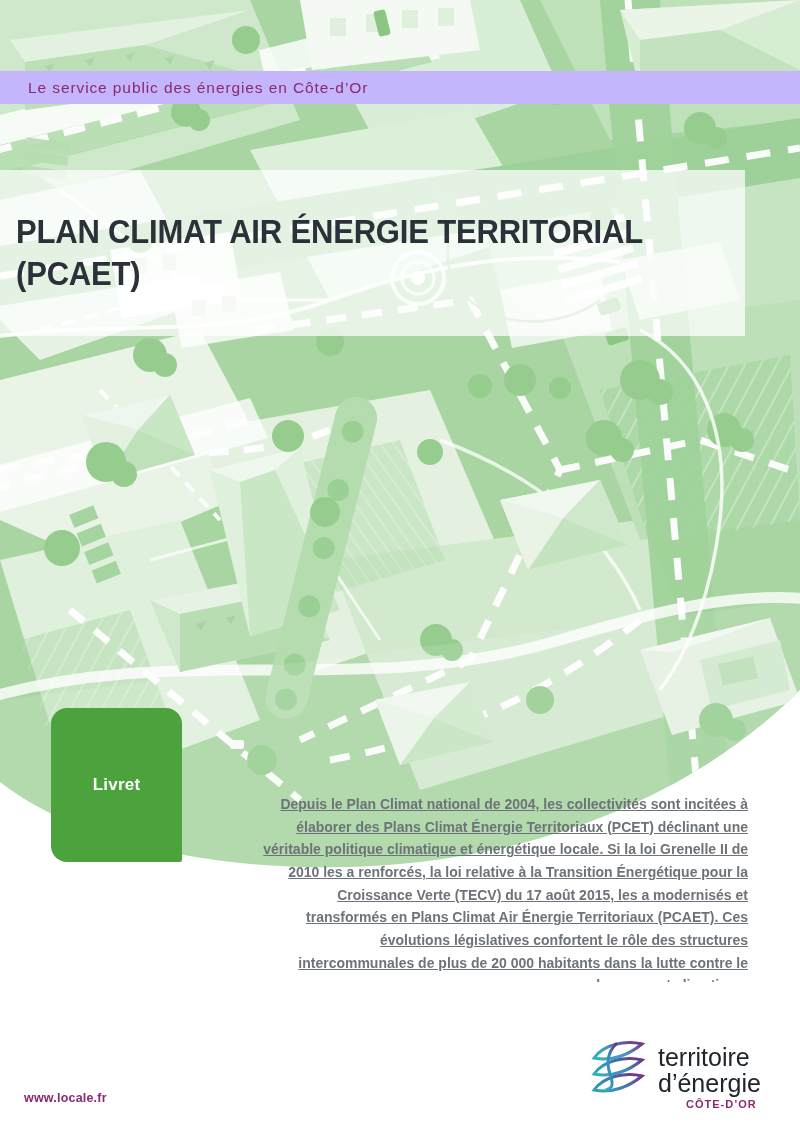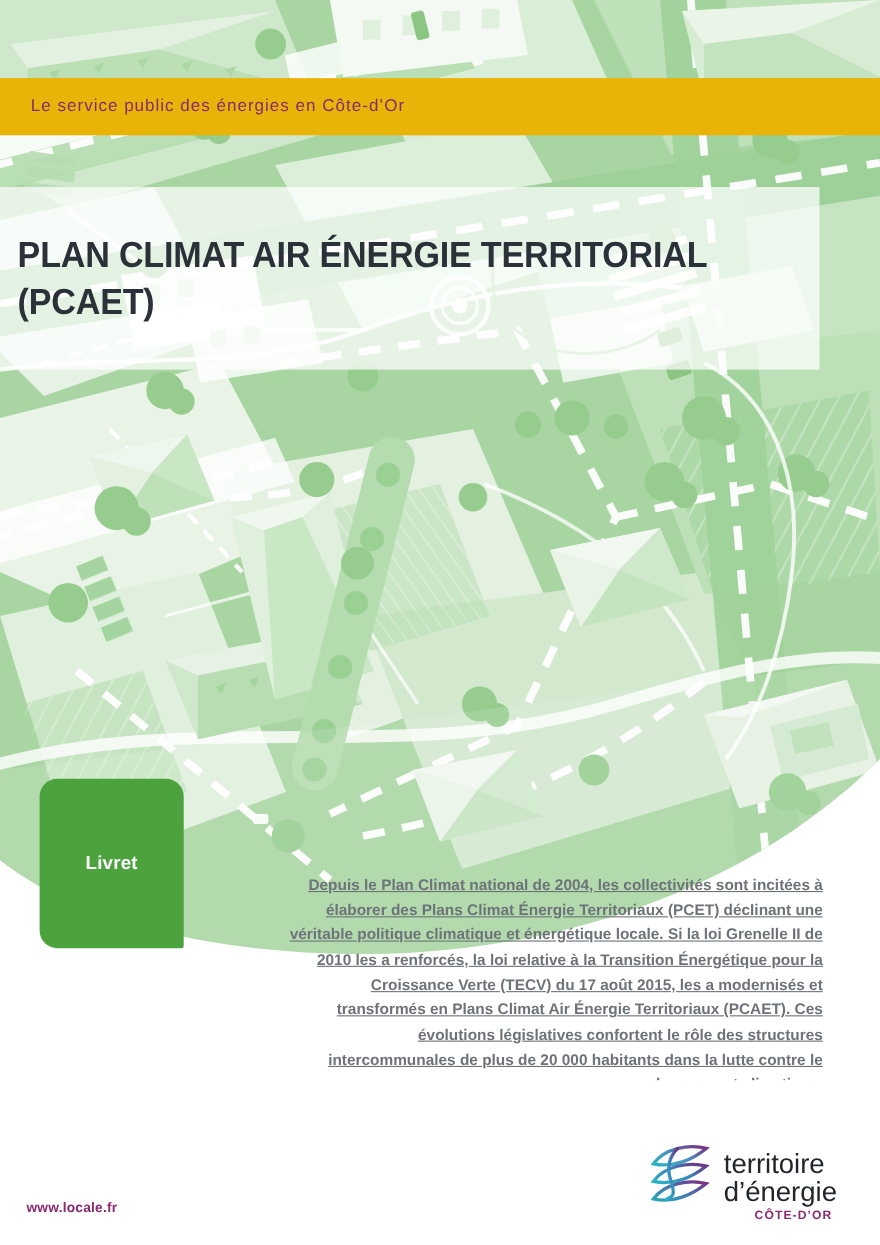--- a/index.html
+++ b/index.html
@@ -21,22 +21,22 @@
     left:0; top:0;
     width:800px; height:900px;
     overflow:hidden;
   }
   #map-illustration svg{display:block;}
 
   
   #tagline-banner{
     position:absolute;
     left:0; top:71px;
-    width:800px; height:52px;
-    background:#eab308;
+    width:800px; height:33px;
+    background:#c4b5fd;
     display:flex;
     align-items:center;
     z-index:6;
   }
   #tagline-text{
     margin-left:28px;
     color:#8a2a71;
     font-size:15.5px;
     letter-spacing:.9px;
     font-weight:400;
@@ -69,21 +69,21 @@
     line-height:1.28;
     letter-spacing:-0.2px;
     transform:scaleX(.94);
     transform-origin:left center;
     white-space:nowrap;
   }
 
   
   #livret-badge{
     position:absolute;
-    left:36px; top:708px;
+    left:51px; top:708px;
     width:131px; height:154px;
     background:#4ca23c;
     border-radius:16px 16px 2px 16px;
     z-index:8;
     display:flex;
     align-items:center;
     justify-content:center;
   }
   #livret-label{
     color:#ffffff;

